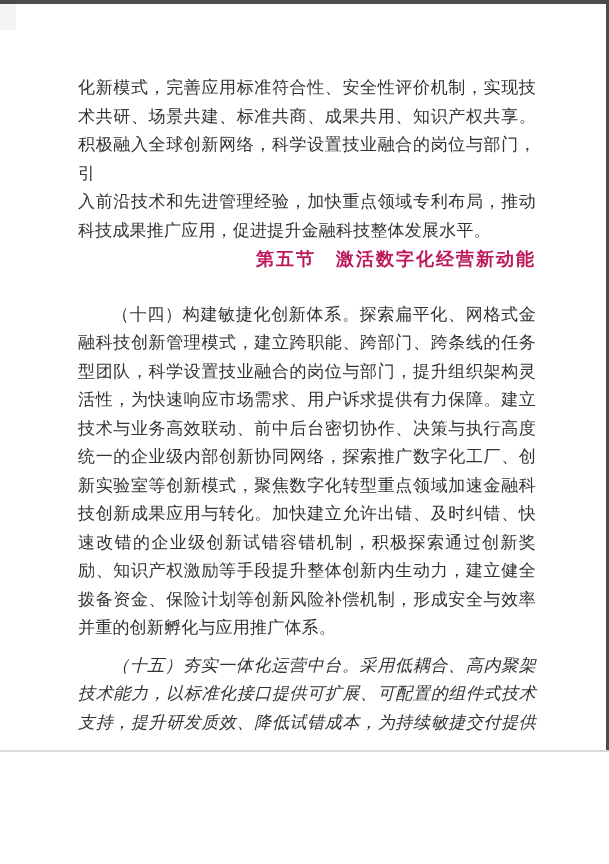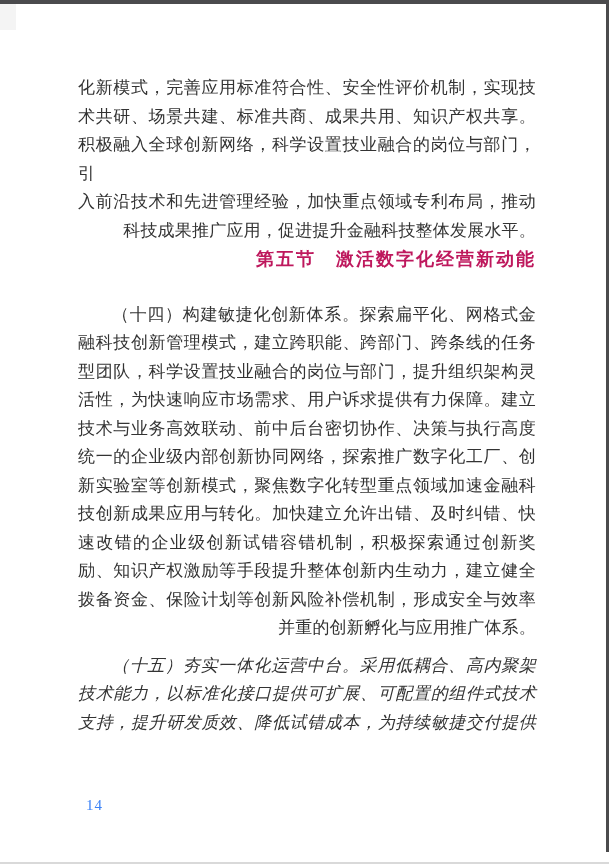--- a/index.html
+++ b/index.html
@@ -1,40 +1,40 @@
 <!DOCTYPE html>
 <html><head>
 <meta charset="utf-8">
 <style>
   html, body { margin: 0; padding: 0; background: #ffffff; }
   .page {
     position: relative;
     width: 609px;
-    height: 864px;
+    height: 752px;
     background: #ffffff;
     overflow: hidden;
     font-family: "Liberation Serif", "DejaVu Serif", serif;
     color: #333333;
   }
   
   .edge-top    { position: absolute; top: 0; left: 0; width: 609px; height: 4px; background: #4b4b4d; }
   .edge-right  { position: absolute; top: 0; right: 0; width: 3px; height: 852px; background: #4b4b4d; }
   .edge-bottom { position: absolute; bottom: 0; left: 0; width: 609px; height: 2px; background: #d9d9d9; }
   .corner-notch{ position: absolute; top: 4px; left: 0; width: 16px; height: 26px; background: #f4f4f4; }
 
   .content {
     position: absolute;
     left: 78px;
     top: 74px;
     width: 458px;
     font-size: 17px;
     line-height: 28.5px;
     letter-spacing: 0.2px;
   }
-  .ln { text-align: right; }
+  .ln { text-align: left; }
   .j {
     text-align: justify;
     text-align-last: justify;
     text-justify: inter-character;
   }
   .indent2 { text-indent: 2em; }
 
   .heading {
     text-align: right;
     font-weight: bold;

